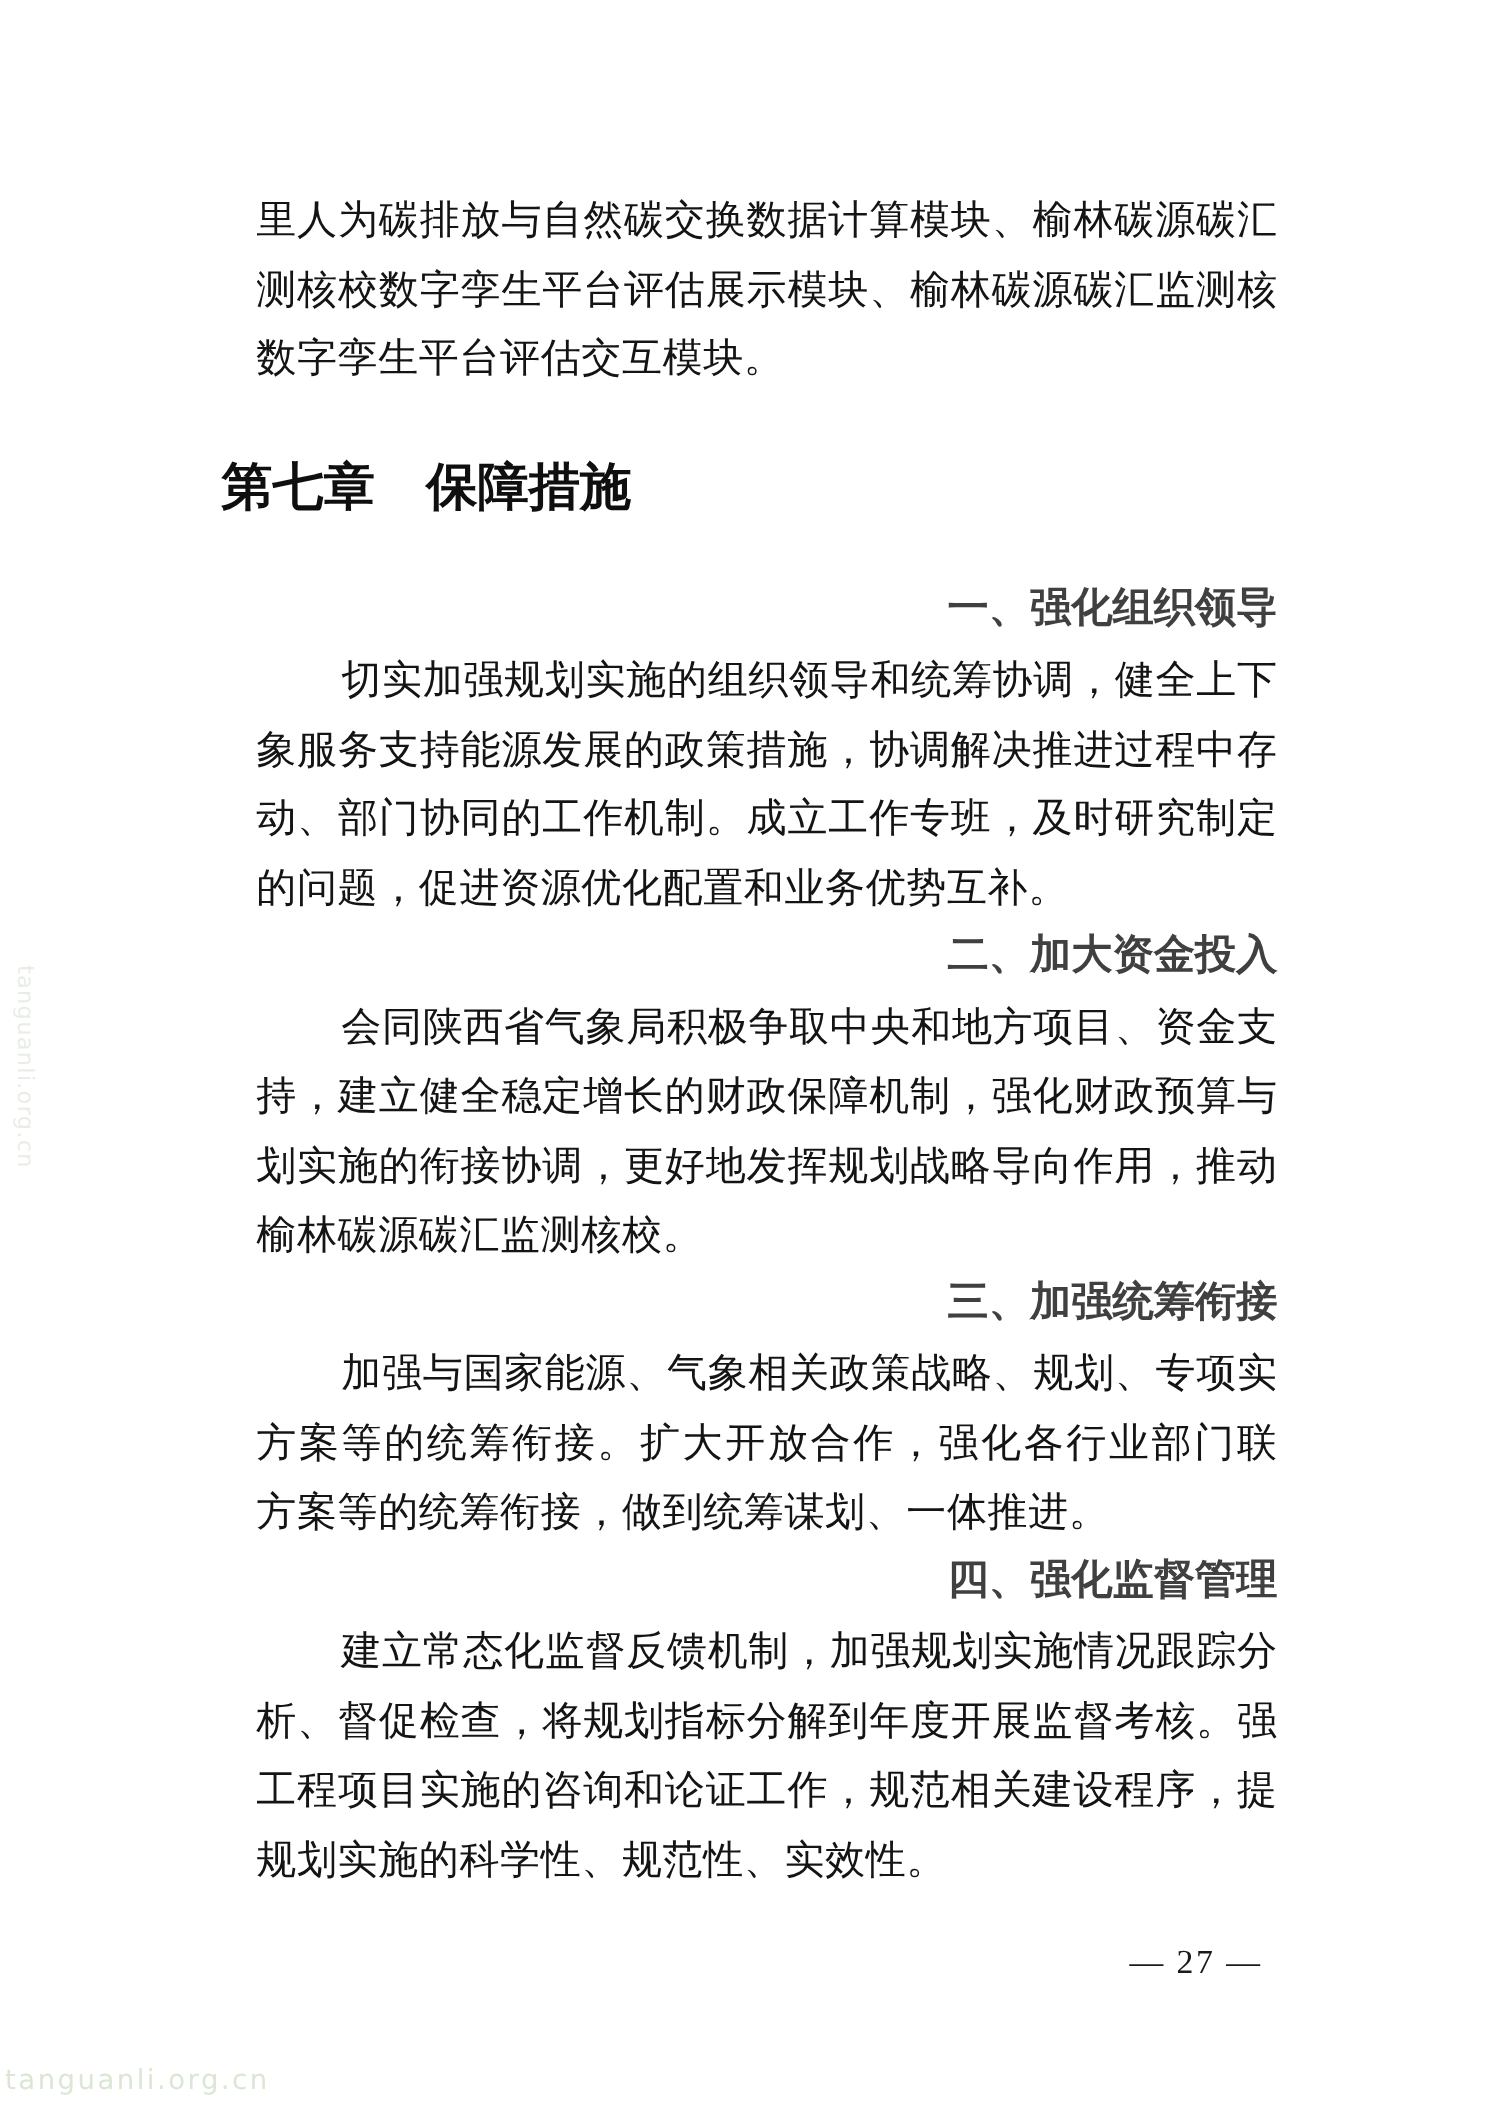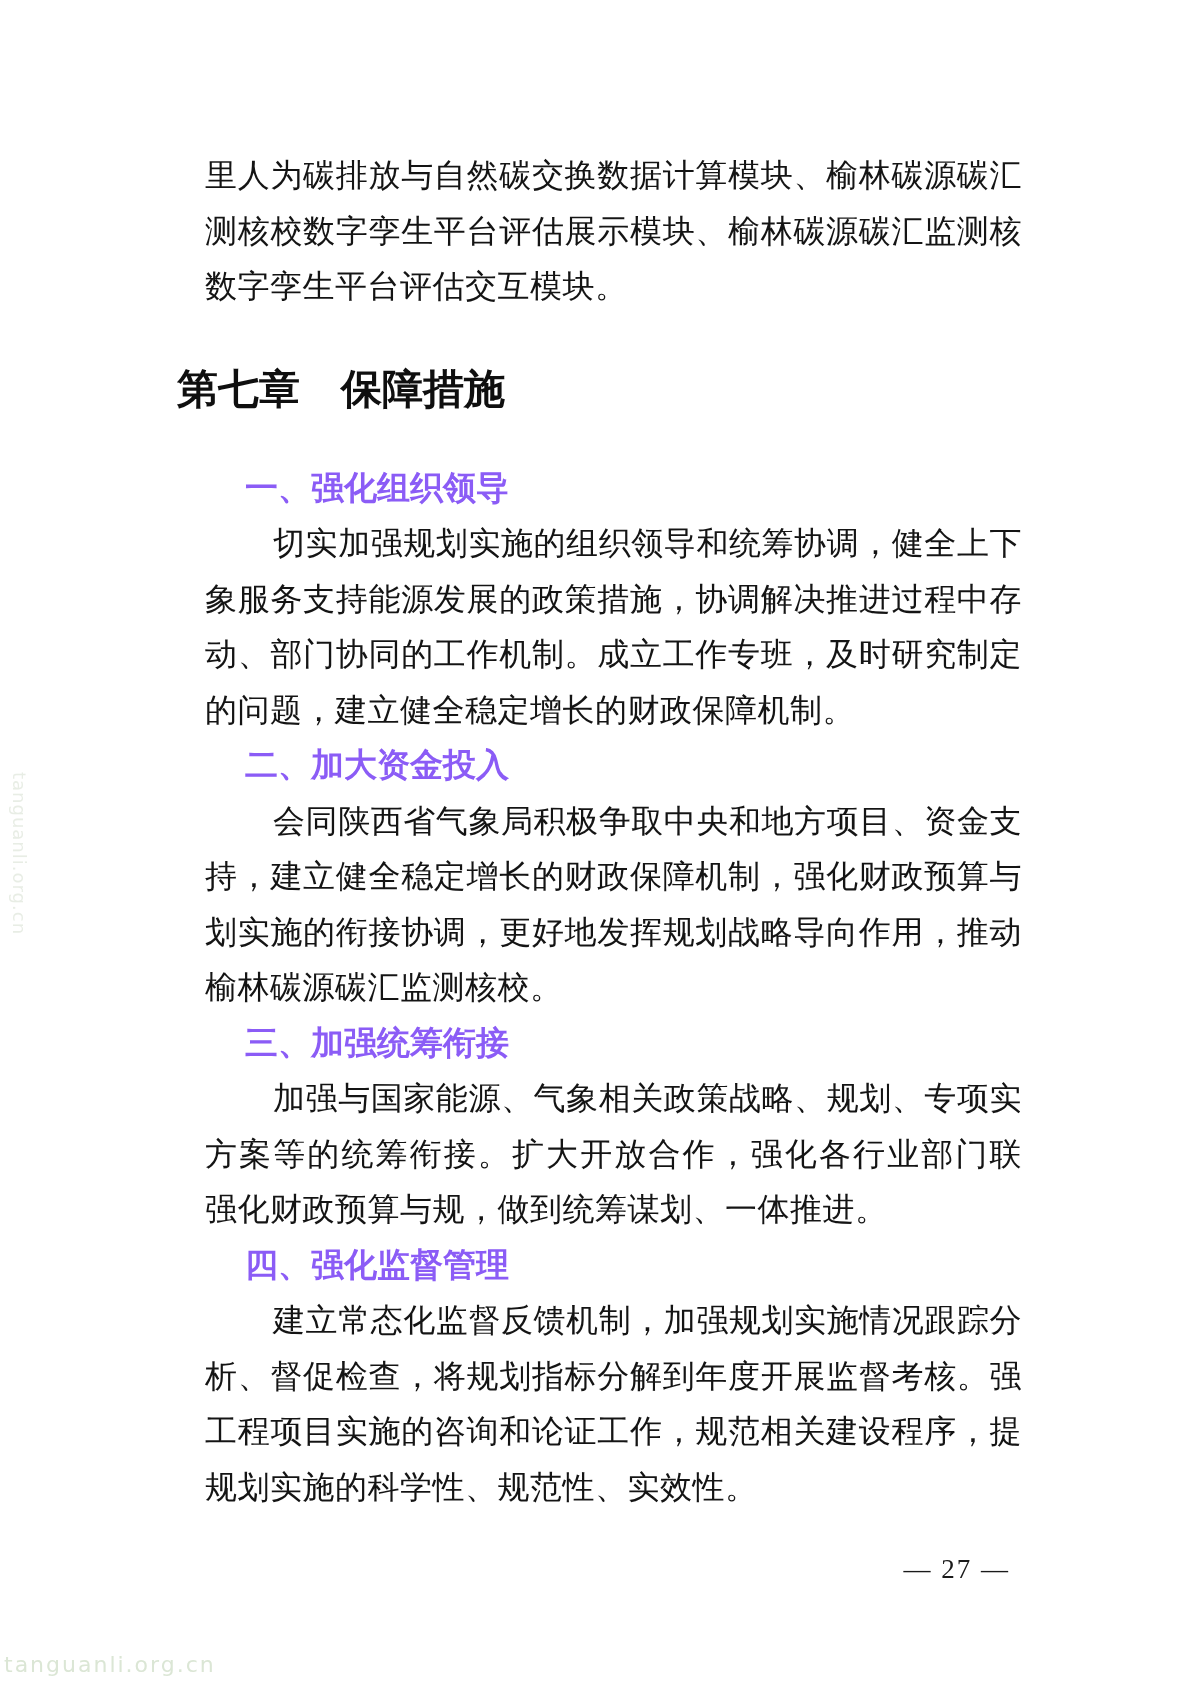--- a/index.html
+++ b/index.html
@@ -32,28 +32,28 @@
     font-size: 41px;
     font-weight: 700;
     line-height: 64px;
     text-align: left;
     margin-top: 42px;
     margin-bottom: 40px;
     font-family: "Liberation Serif", "DejaVu Serif", serif;
     color: #0f0f0f;
   }
   .section-heading {
-    font-family: Liberation Serif, serif;
+    font-family: Liberation Mono, monospace;
     font-weight: 700;
     font-size: 33px;
     line-height: 55.5px;
     height: 55.5px;
     text-indent: 68px;
-    text-align: left;
-    color: #8b5cf6;
+    text-align: right;
+    color: #404040;
   }
   .page-number {
     position: absolute;
     right: 180px;
     top: 1552px;
     font-size: 27px;
     line-height: 34px;
     font-family: "Liberation Serif", "DejaVu Serif", serif;
     color: #1a1a1a;
     letter-spacing: 2px;
@@ -93,40 +93,40 @@
     </div>
 
   <div class="chapter-title">第七章　保障措施</div>
 
   <div>
     <div class="section-heading">一、强化组织领导</div>
     <div>
         <div class="bodyline first">切实加强规划实施的组织领导和统筹协调，健全上下联</div>
         <div class="bodyline">象服务支持能源发展的政策措施，协调解决推进过程中存在</div>
         <div class="bodyline">动、部门协同的工作机制。成立工作专班，及时研究制定气</div>
-        <div class="bodyline last">的问题，建立健全稳定增长的财政保障机制。</div>
+        <div class="bodyline last">的问题，促进资源优化配置和业务优势互补。</div>
       </div>
   </div>
 
   <div>
     <div class="section-heading">二、加大资金投入</div>
     <div>
         <div class="bodyline first">会同陕西省气象局积极争取中央和地方项目、资金支</div>
         <div class="bodyline">持，建立健全稳定增长的财政保障机制，强化财政预算与规</div>
         <div class="bodyline">划实施的衔接协调，更好地发挥规划战略导向作用，推动能</div>
         <div class="bodyline last">榆林碳源碳汇监测核校。</div>
       </div>
   </div>
 
   <div>
     <div class="section-heading">三、加强统筹衔接</div>
     <div>
         <div class="bodyline first">加强与国家能源、气象相关政策战略、规划、专项实施</div>
         <div class="bodyline">方案等的统筹衔接。扩大开放合作，强化各行业部门联动，</div>
-        <div class="bodyline last">强化财政预算与规，做到统筹谋划、一体推进。</div>
+        <div class="bodyline last">方案等的统筹衔接，做到统筹谋划、一体推进。</div>
       </div>
   </div>
 
   <div>
     <div class="section-heading">四、强化监督管理</div>
     <div>
         <div class="bodyline first">建立常态化监督反馈机制，加强规划实施情况跟踪分</div>
         <div class="bodyline">析、督促检查，将规划指标分解到年度开展监督考核。强化</div>
         <div class="bodyline">工程项目实施的咨询和论证工作，规范相关建设程序，提高</div>
         <div class="bodyline last">规划实施的科学性、规范性、实效性。</div>

